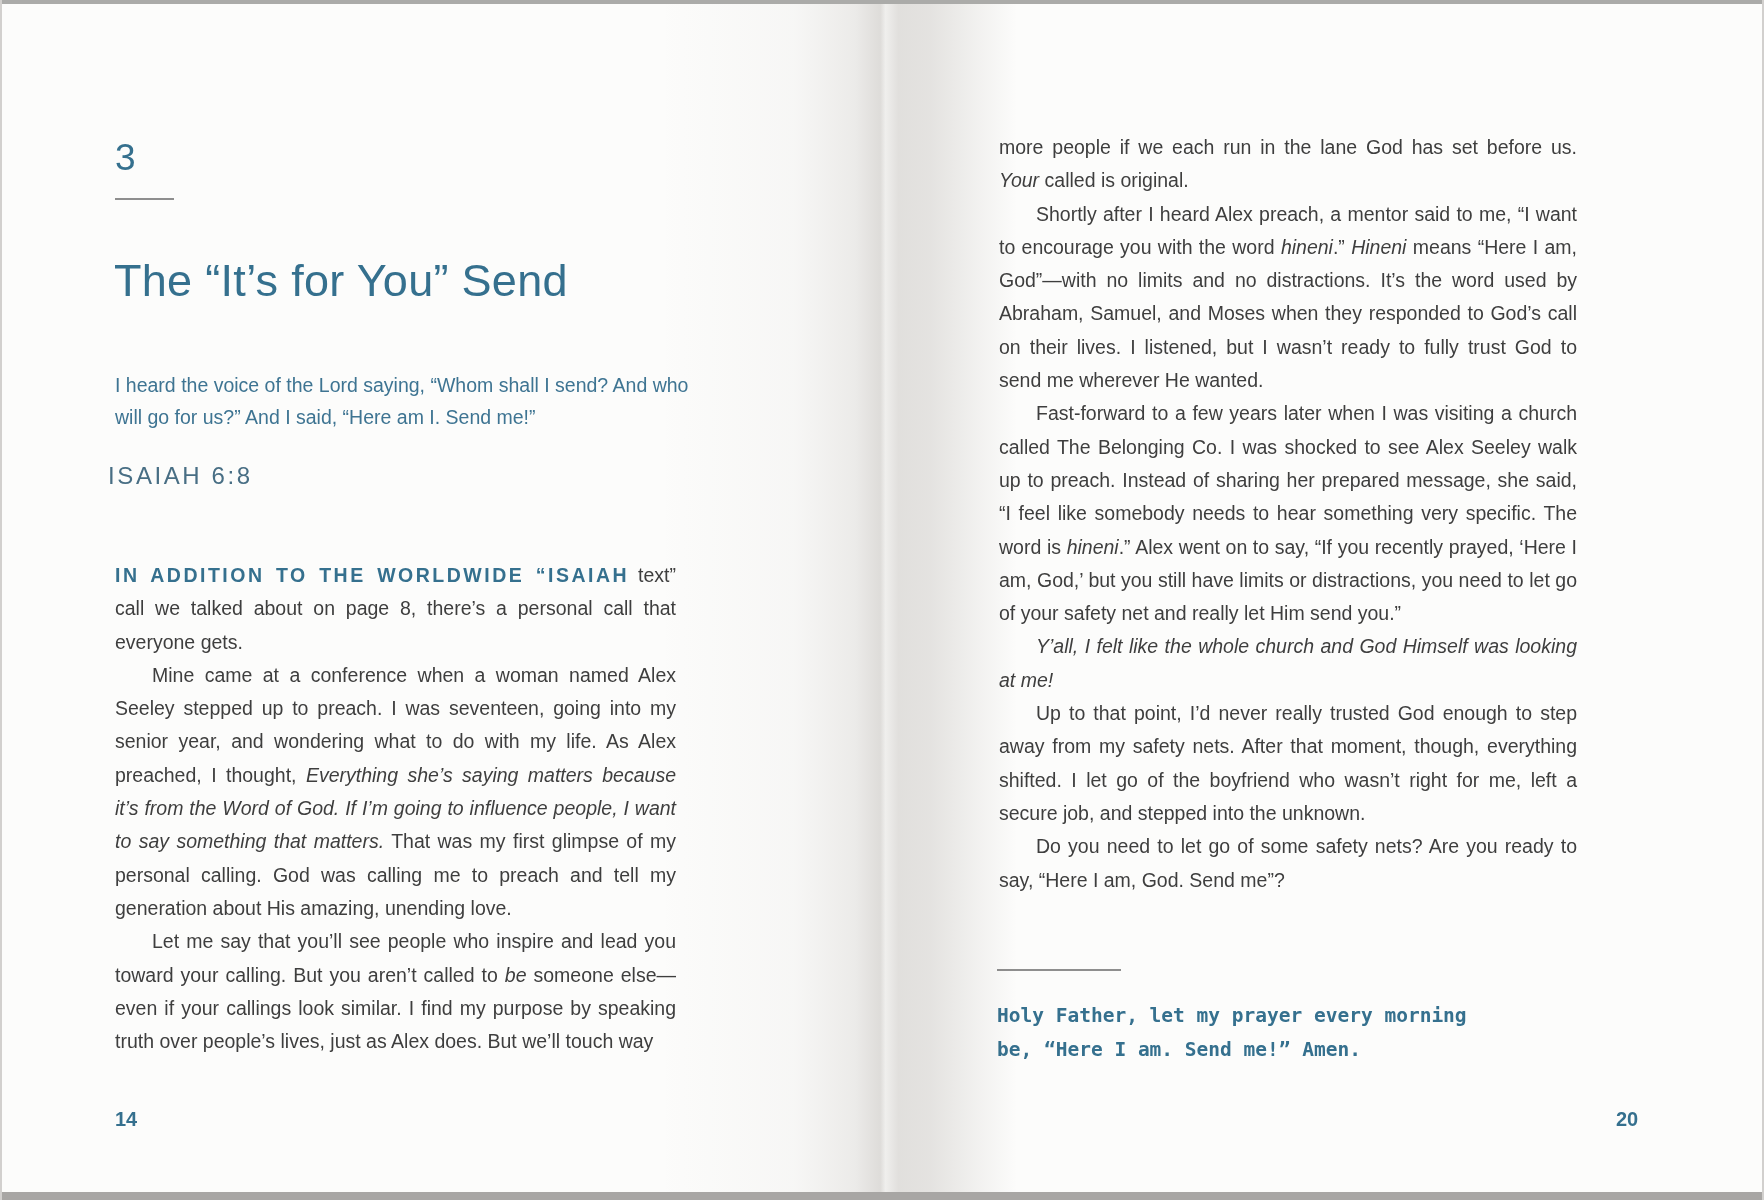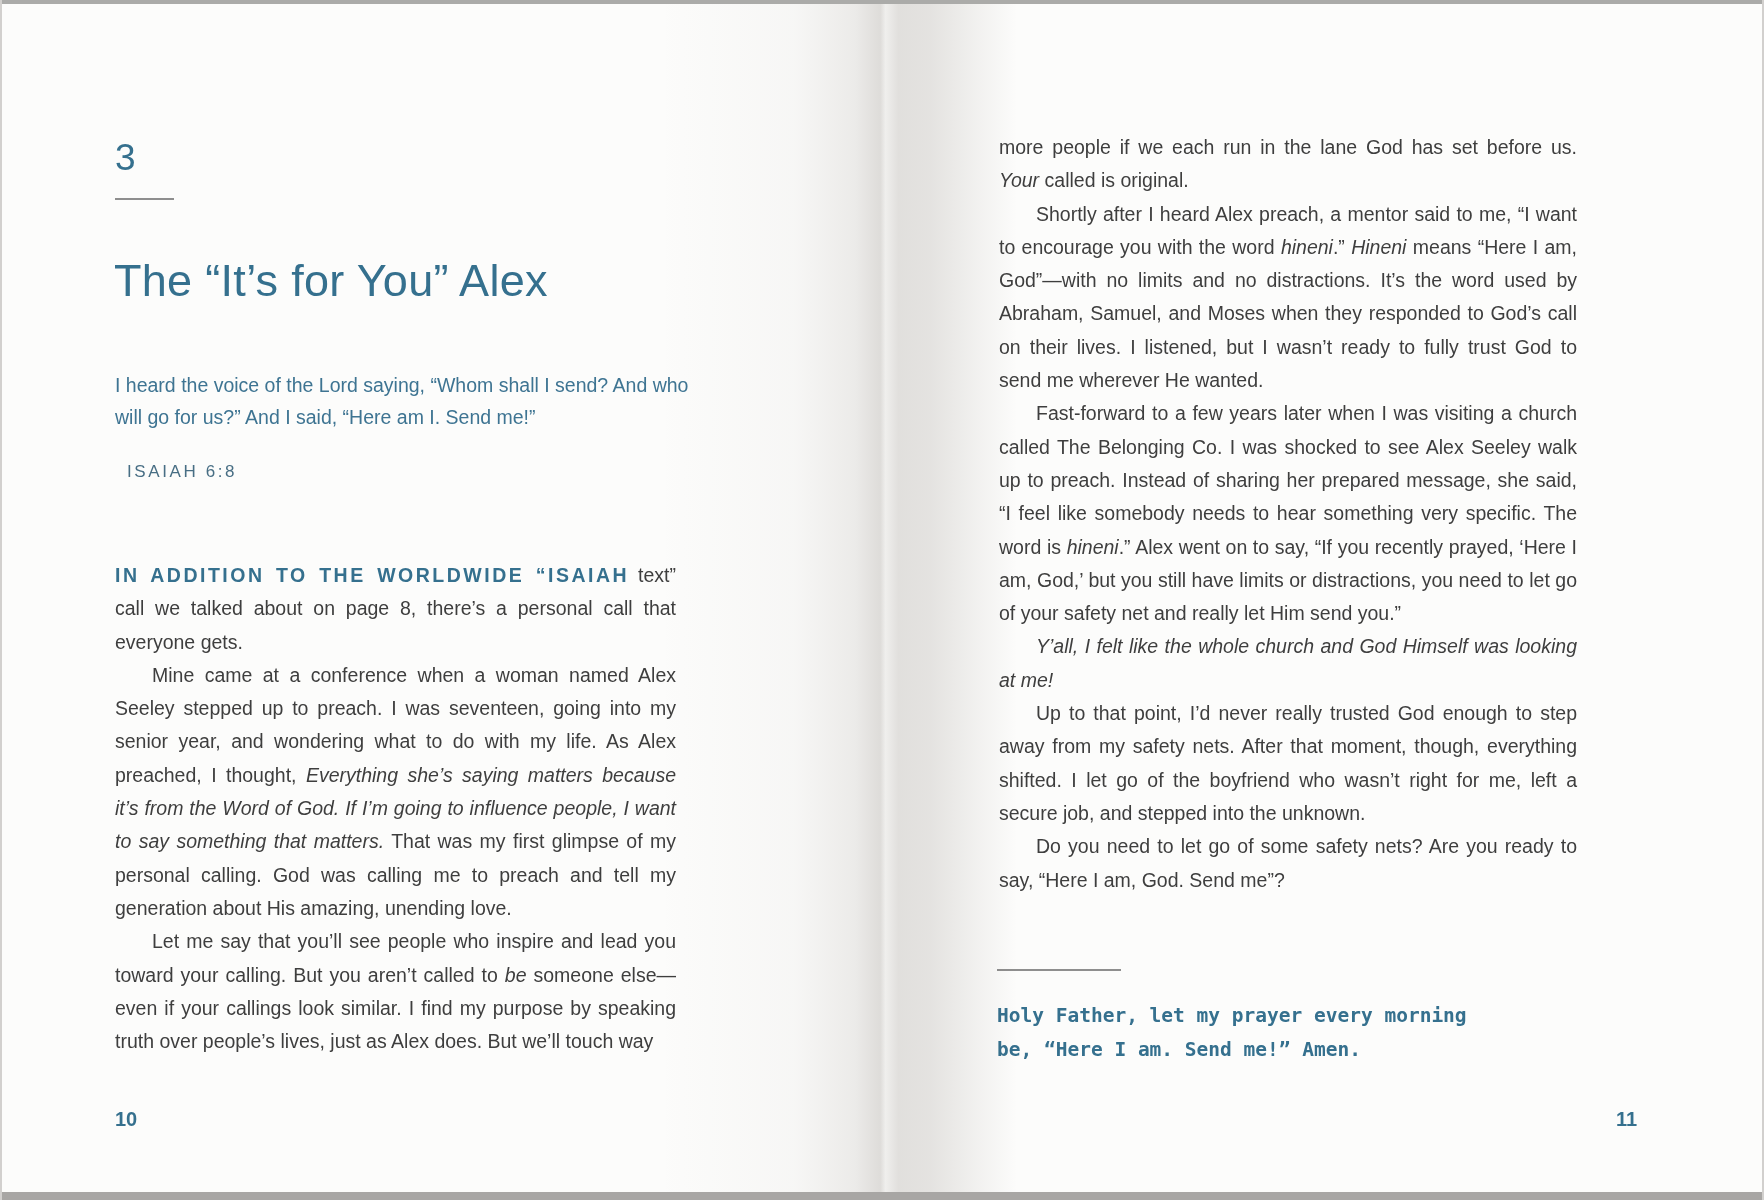--- a/index.html
+++ b/index.html
@@ -44,22 +44,22 @@
   .chapter-title {
     position:absolute; left:112px; top:256px; margin:0; width:600px;
     font-size:45px; line-height:1.1; font-weight:400; letter-spacing:0.3px;
     color:var(--accent);
   }
   .epigraph {
     position:absolute; left:113px; top:369px; width:592px;
     font-size:19.5px; line-height:32.3px; color:var(--epigraph);
   }
   .epigraph-source {
-    position:absolute; left:125px; top:462px;
-    font-size:17px; letter-spacing:2.6px; color:var(--source);
+    position:absolute; left:106px; top:462px;
+    font-size:24px; letter-spacing:2.6px; color:var(--source);
   }
 
   .body-block {
     position:absolute; width:561px;
     font-size:19.5px; line-height:33.3px; color:var(--ink);
   }
   .body-left  { left:113px; top:559px; }
   .body-right { left:997px; top:131px; width:578px; }
 
   .para { text-align:justify; margin:0; }
@@ -86,39 +86,39 @@
 </style>
 </head>
 <body>
 
 <div class="frame">
   <div class="frame-top"></div>
 
   <div class="page page-left">
     <div class="chapter-num">3</div>
     <div class="chapter-rule"></div>
-    <h1 class="chapter-title">The “It’s for You” Alex</h1>
+    <h1 class="chapter-title">The “It’s for You” Send</h1>
     <div class="epigraph">I heard the voice of the Lord saying, “Whom shall I send? And who will go for us?” And I said, “Here am I. Send me!”</div>
     <div class="epigraph-source">ISAIAH 6:8</div>
     <div class="body-block body-left">
         <div class="para"><span class="lead">IN ADDITION TO THE WORLDWIDE “ISAIAH</span><span> text” call we talked about on page 8, there’s a personal call that everyone gets.</span></div>
         <div class="para indent"><span>Mine came at a conference when a woman named Alex Seeley stepped up to preach. I was seventeen, going into my senior year, and wondering what to do with my life. As Alex preached, I thought, </span><span class="it">Everything she’s saying matters because it’s from the Word of God. If I’m going to influence people, I want to say something that matters.</span><span> That was my first glimpse of my personal calling. God was calling me to preach and tell my generation about His amazing, unending love.</span></div>
         <div class="para indent"><span>Let me say that you’ll see people who inspire and lead you toward your calling. But you aren’t called to </span><span class="it">be</span><span> someone else—even if your callings look similar. I find my purpose by speaking truth over people’s lives, just as Alex does. But we’ll touch way</span></div>
       </div>
-    <div class="page-num page-num-left">10</div>
+    <div class="page-num page-num-left">14</div>
   </div>
 
   <div class="page page-right"></div>
   <div class="body-block body-right">
       <div class="para"><span>more people if we each run in the lane God has set before us. </span><span class="it">Your</span><span> called is original.</span></div>
       <div class="para indent"><span>Shortly after I heard Alex preach, a mentor said to me, “I want to encourage you with the word </span><span class="it">hineni</span><span>.” </span><span class="it">Hineni</span><span> means “Here I am, God”—with no limits and no distractions. It’s the word used by Abraham, Samuel, and Moses when they responded to God’s call on their lives. I listened, but I wasn’t ready to fully trust God to send me wherever He wanted.</span></div>
       <div class="para indent"><span>Fast-forward to a few years later when I was visiting a church called The Belonging Co. I was shocked to see Alex Seeley walk up to preach. Instead of sharing her prepared message, she said, “I feel like somebody needs to hear something very specific. The word is </span><span class="it">hineni</span><span>.” Alex went on to say, “If you recently prayed, ‘Here I am, God,’ but you still have limits or distractions, you need to let go of your safety net and really let Him send you.”</span></div>
       <div class="para indent"><span class="it">Y’all, I felt like the whole church and God Himself was looking at me!</span></div>
       <div class="para indent"><span>Up to that point, I’d never really trusted God enough to step away from my safety nets. After that moment, though, everything shifted. I let go of the boyfriend who wasn’t right for me, left a secure job, and stepped into the unknown.</span></div>
       <div class="para indent"><span>Do you need to let go of some safety nets? Are you ready to say, “Here I am, God. Send me”?</span></div>
     </div>
   <div class="prayer-rule"></div>
   <div class="prayer">Holy Father, let my prayer every morning be, “Here I am. Send me!” Amen.</div>
-  <div class="page-num page-num-right">11</div>
+  <div class="page-num page-num-right">20</div>
 
   <div class="spine"></div>
   <div class="frame-bottom"></div>
 </div>
 
 </body></html>

